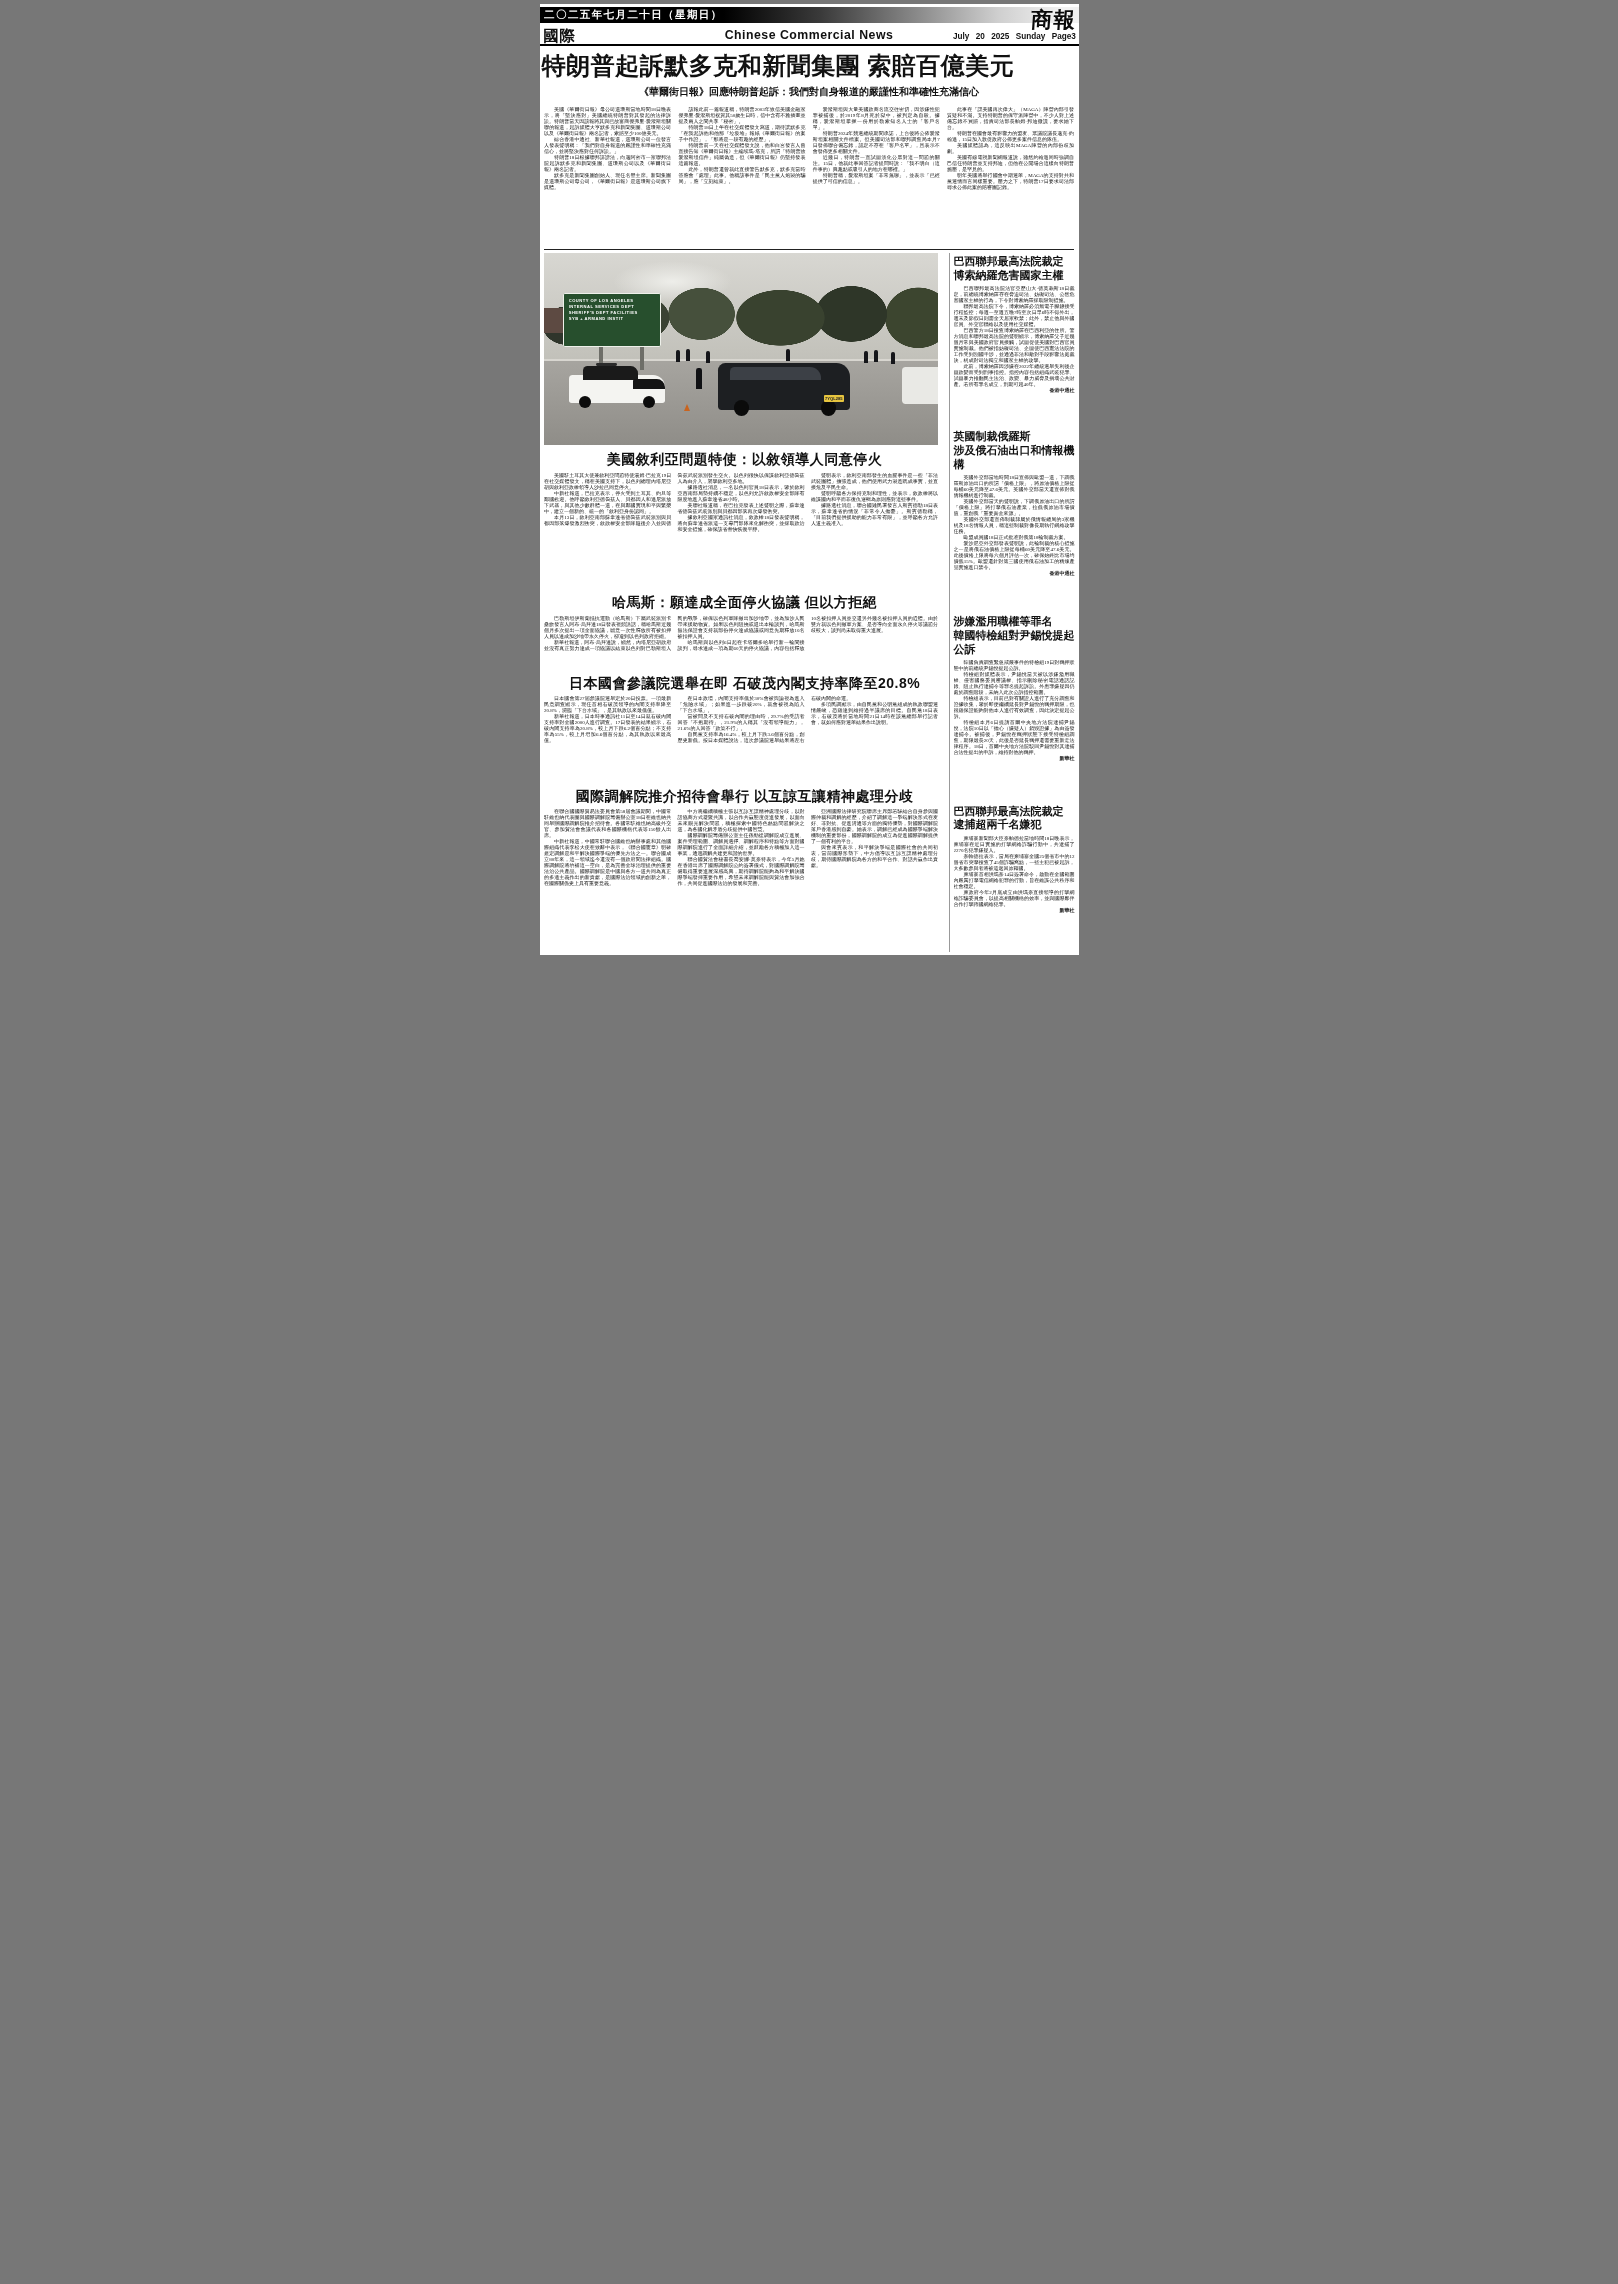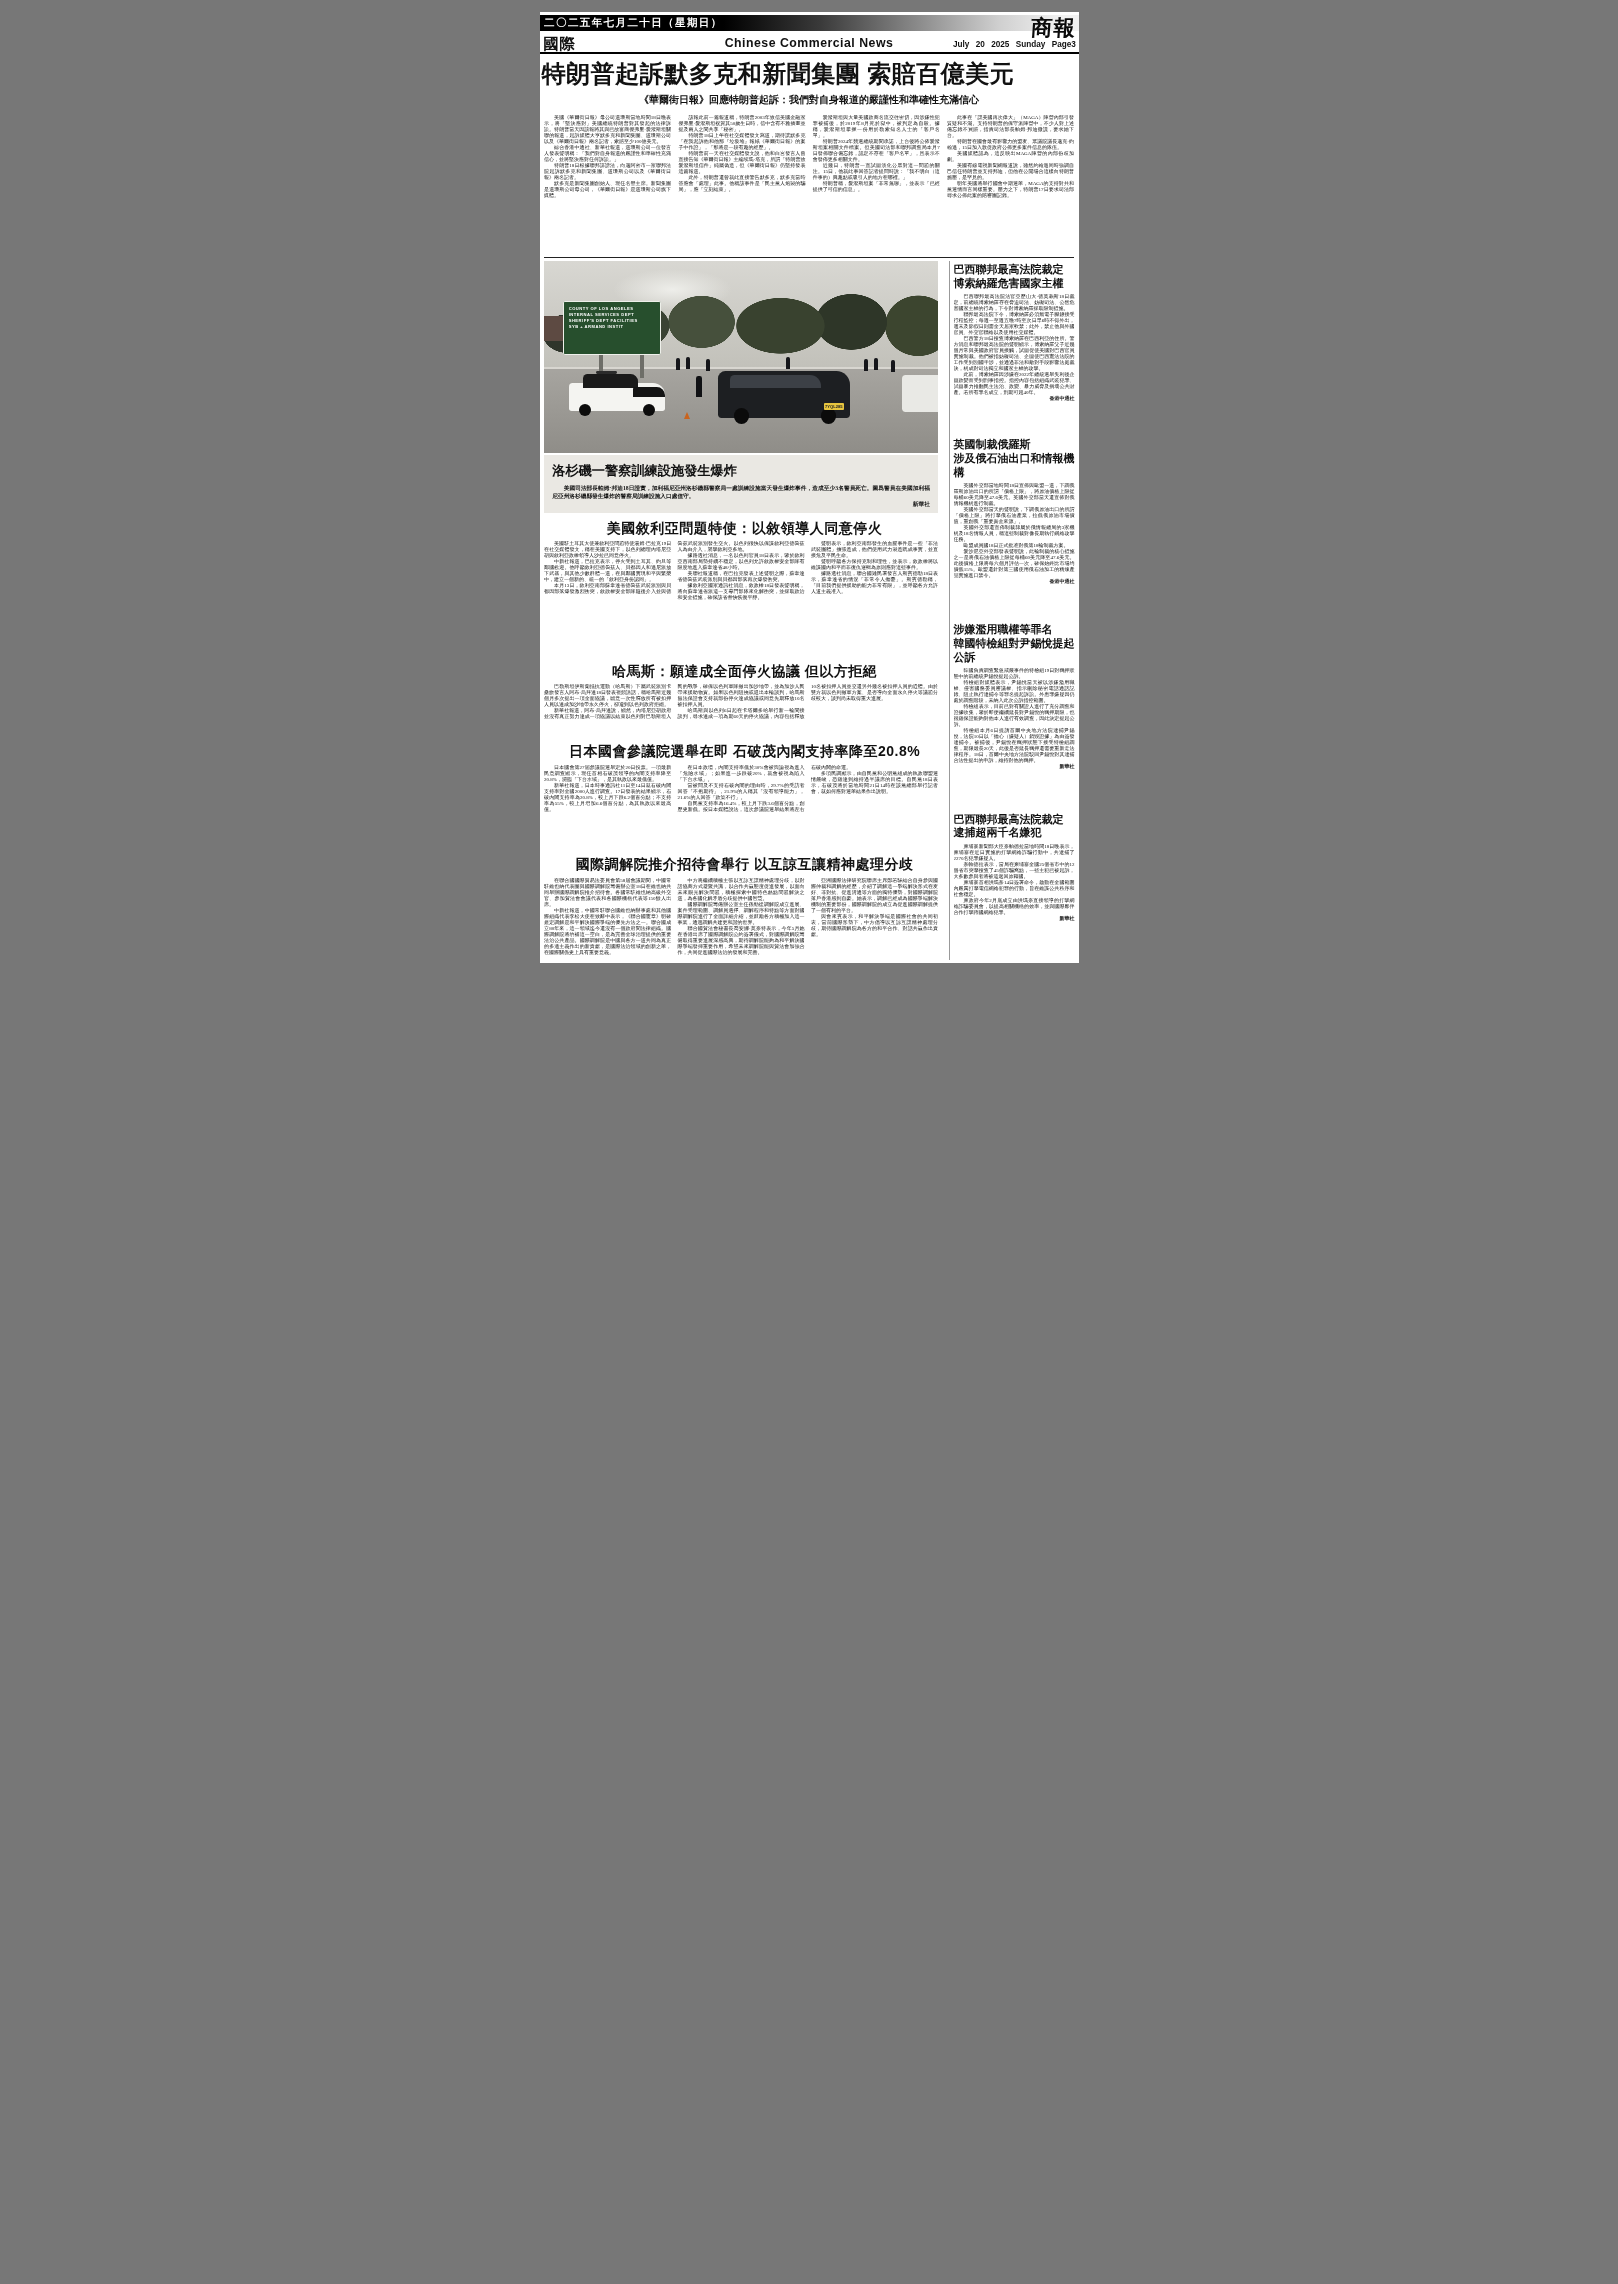--- a/index.html
+++ b/index.html
@@ -1,16 +1,16 @@
 <!DOCTYPE html>
 <html style="font-size:7.3px"><head>
 <meta charset="utf-8">
 <style>
   html,body{margin:0;padding:0;background:#777;}
-  .page{width:539px;height:951px;background:#fff;margin:12px auto;position:relative;
+  .page{width:539px;height:951px;background:#fff;margin:4px auto;position:relative;
         font-family:"Liberation Serif",serif;color:#111;overflow:hidden;}
   
   .topbar{position:absolute;left:0;top:3.2px;width:539px;height:15.5px;
           background:linear-gradient(to right,#000 0%,#000 34%,#3a3a3a 52%,#8a8a8a 70%,#cfcfcf 85%,#f2f2f2 97%);}
   .date-cn{color:#fff;font-family:"Liberation Sans",sans-serif;font-weight:bold;
            font-size:10.5px;line-height:15.5px;padding-left:4.6px;letter-spacing:1.4px;}
   .masthead{position:absolute;right:2.7px;top:0.9px;font-size:21.5px;font-weight:900;
             font-family:"Liberation Serif",serif;color:#0a0a0a;transform:skewX(-4deg);letter-spacing:0.9px;}
   .sectionrow{position:absolute;left:0;top:22px;width:539px;height:17.4px;}
   .section-label{position:absolute;left:3.7px;top:0;font-size:15.5px;font-weight:900;
@@ -168,25 +168,20 @@
       <div class="fig" style="left:142px;top:96px;"></div>
       <div class="fig" style="left:162px;top:98px;"></div>
       <div class="fig" style="left:242px;top:96px;"></div>
       <div class="fig" style="left:320px;top:98px;"></div>
       <div class="fig" style="left:330px;top:97px;"></div>
       <div class="fig" style="left:347px;top:99px;"></div>
       <div class="officer"></div>
       <div class="cone"></div>
     </div>
 
-    <div class="caption-box">
-      <p class="caption-title">洛杉磯一警察訓練設施發生爆炸</p>
-      <p class="caption-text">美國司法部長帕姆·邦迪18日證實，加利福尼亞州洛杉磯縣警察局一處訓練設施當天發生爆炸事件，造成至少3名警員死亡。圖爲警員在美國加利福尼亞州洛杉磯縣發生爆炸的警察局訓練設施入口處值守。</p>
-      <p class="caption-credit">新華社</p>
-    </div>
 
     <h3 class="sec-h">美國敘利亞問題特使：以敘領導人同意停火</h3>
     <div class="body cols3 syria-body">
         <p>美國駐土耳其大使兼敘利亞問題特使湯姆·巴拉克19日在社交媒體發文，稱在美國支持下，以色列總理內塔尼亞胡與敘利亞政權領導人沙拉已同意停火。</p>
         <p>中新社報道，巴拉克表示，停火受到土耳其、約旦等鄰國歡迎。他呼籲敘利亞德魯茲人、貝都因人和遜尼派放下武器，與其他少數群體一道，在與鄰國實現和平與繁榮中，建立一個新的、統一的「敘利亞身份認同」。</p>
         <p>本月13日，敘利亞南部蘇韋達省德魯茲武裝派別與貝都因部落爆發激烈衝突，敘政權安全部隊隨後介入並與德魯茲武裝派別發生交火。以色列很快以保護敘利亞德魯茲人為由介入，襲擊敘利亞多地。</p>
         <p>據路透社消息，一名以色列官員18日表示，鑒於敘利亞西南部局勢持續不穩定，以色列允許敘政權安全部隊有限度地進入蘇韋達省48小時。</p>
         <p>美聯社報道稱，在巴拉克發表上述聲明之際，蘇韋達省德魯茲武裝派別與貝都因部落再次爆發衝突。</p>
         <p>據敘利亞國家通訊社消息，敘政權18日發表聲明稱，將向蘇韋達省派遣一支專門部隊來化解衝突，並採取政治和安全措施，確保該省盡快恢復平靜。</p>
         <p>聲明表示，敘利亞南部發生的血腥事件是一些「非法武裝團體」擴張造成，他們使用武力製造既成事實，並直接危及平民生命。</p>

